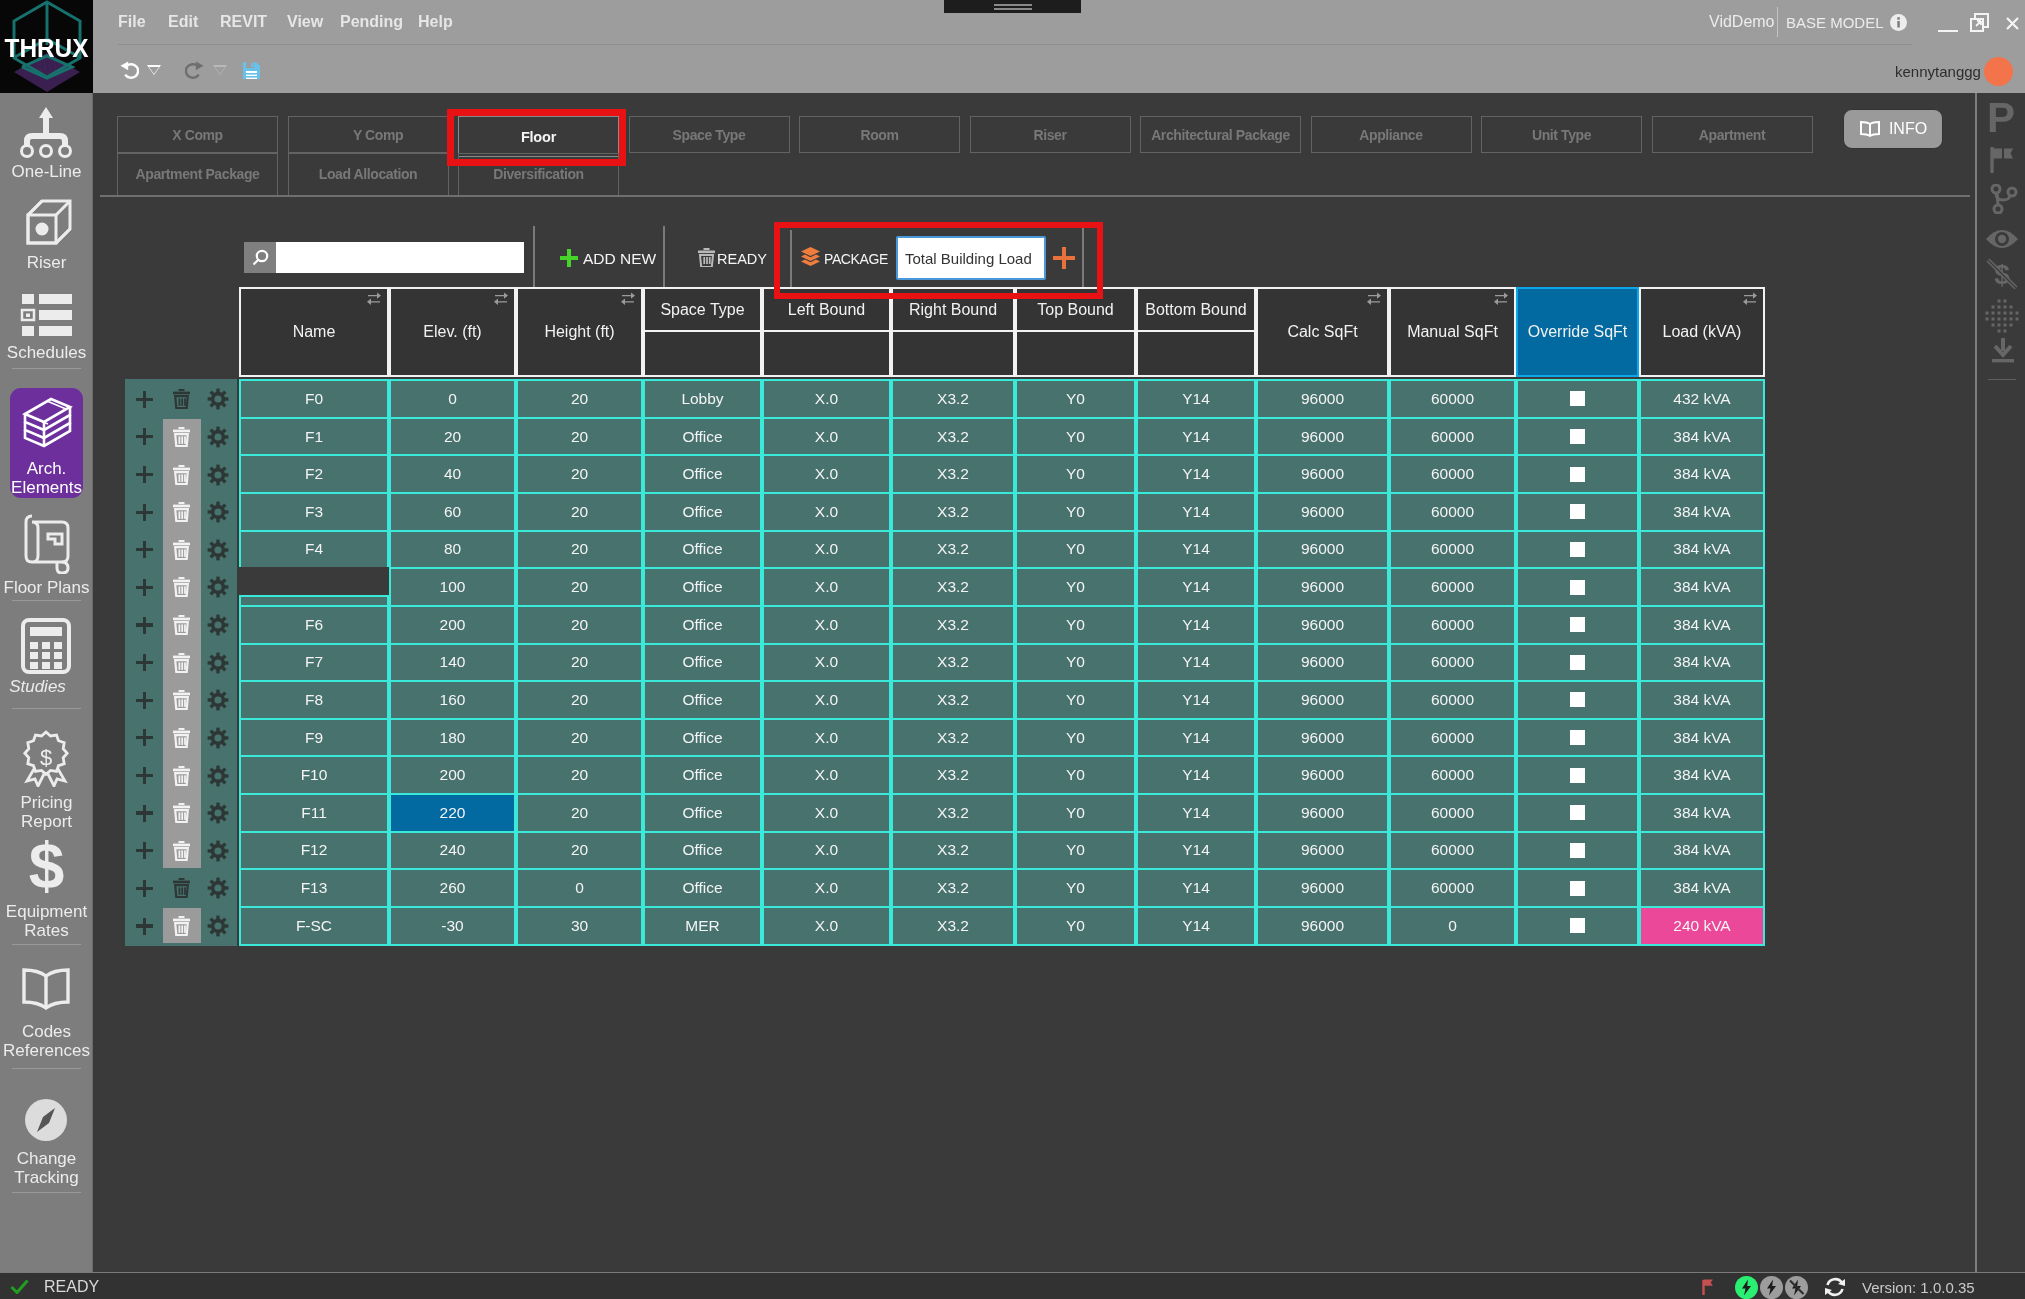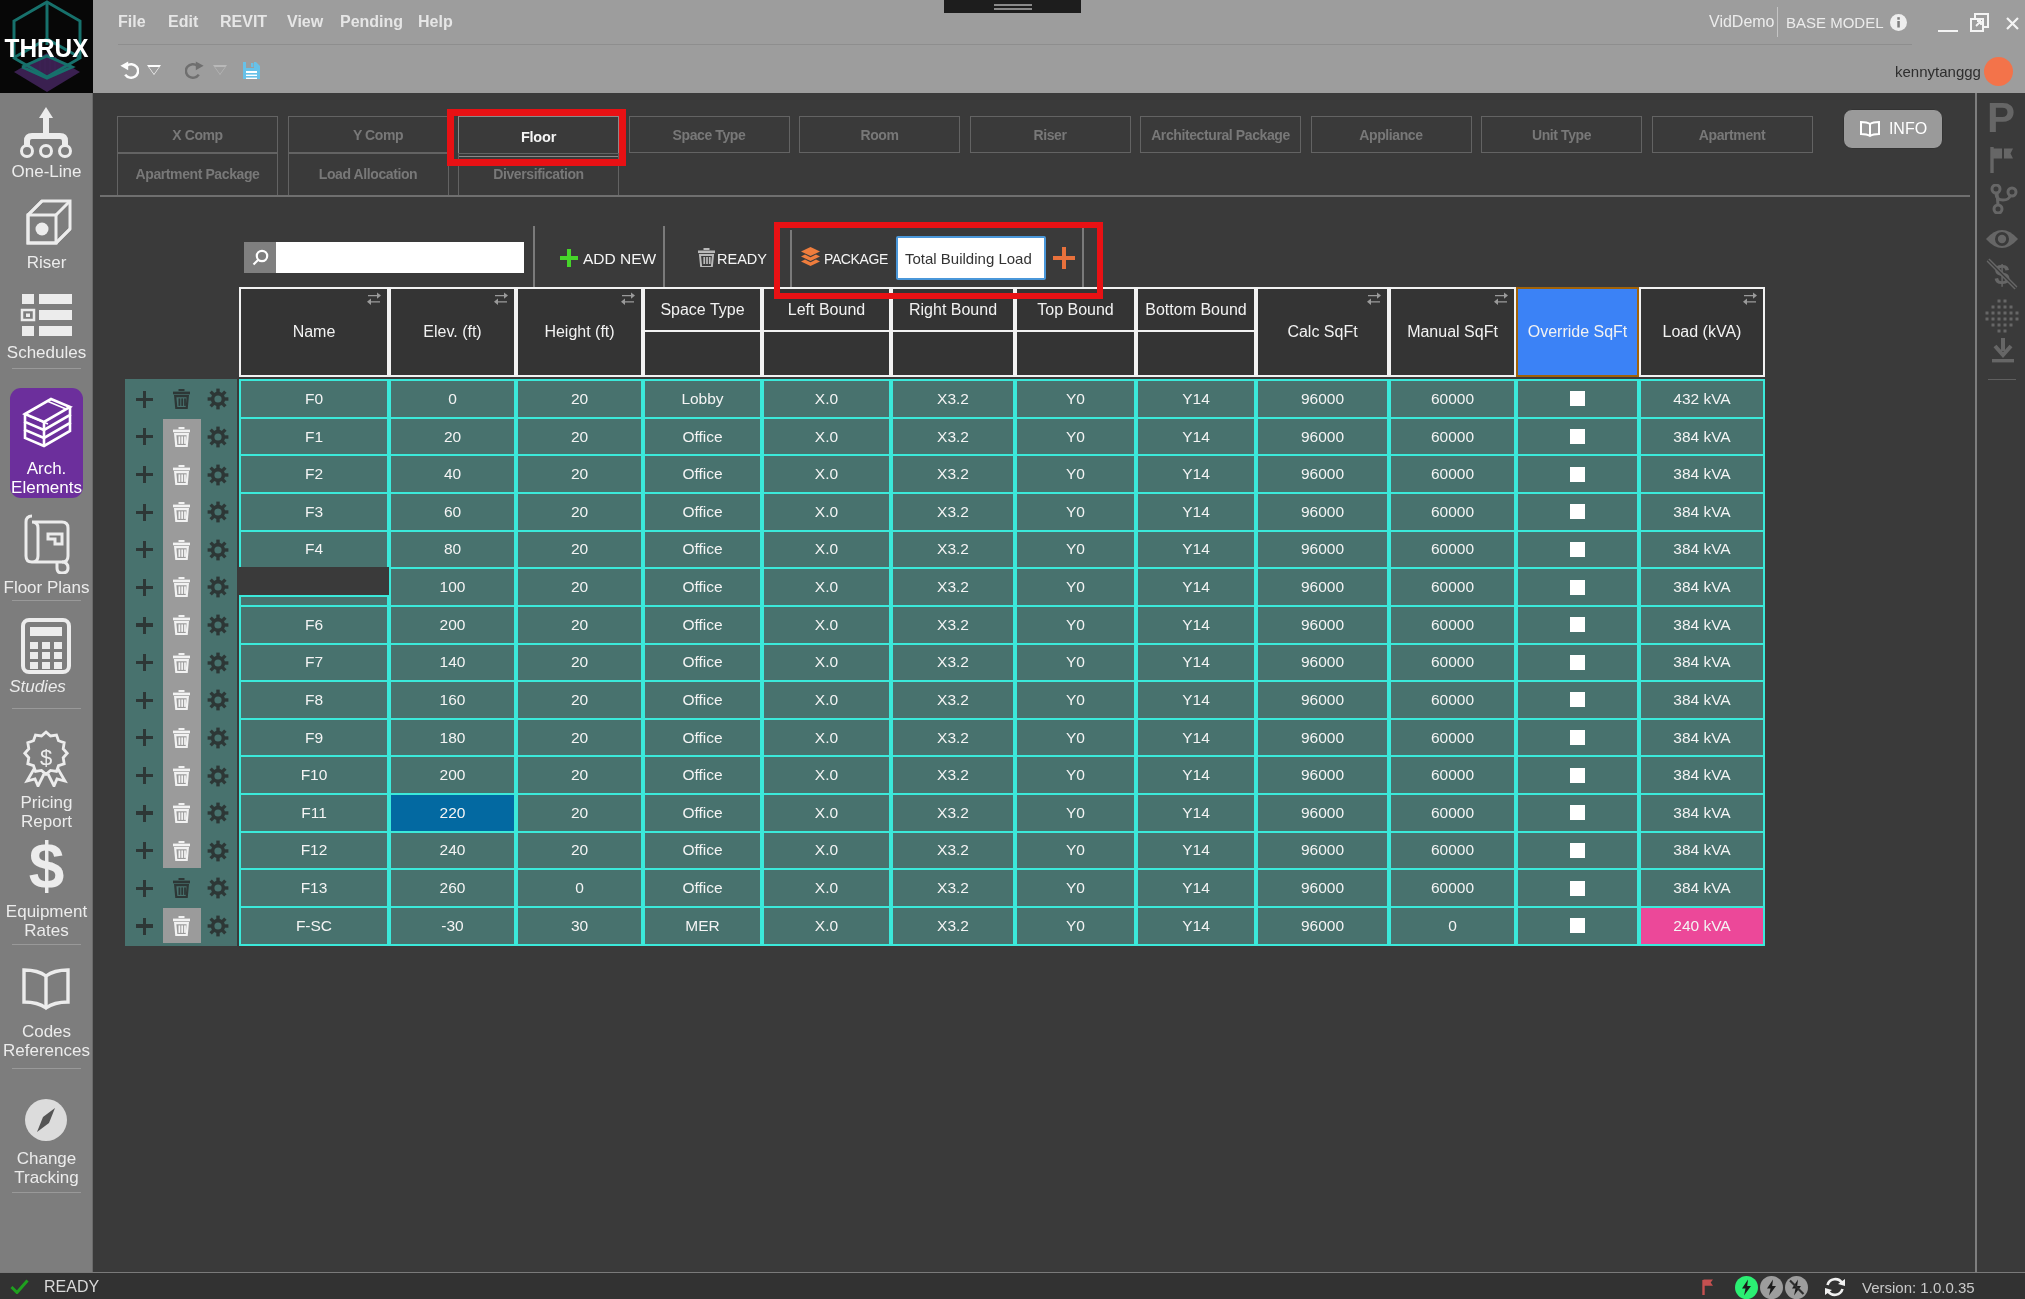--- a/index.html
+++ b/index.html
@@ -367,21 +367,21 @@
   </div>
 <div style="position:absolute;left:1389px;top:287px;width:127px;height:90px;border:2px solid #f2f2f2;background:#343434;">
     <span style="position:absolute;left:0;right:0;top:0;bottom:0;display:flex;align-items:center;justify-content:center;color:#f2f2f2;font-size:16px;">Manual SqFt</span>
     <div style="position:absolute;left:103px;top:3px;width:14px;height:14px;"><svg width="14" height="14" viewBox="0 0 14 14">
         <g fill="#9a9a9a">
           <path d="M1 4.2 h9 v-2.6 L14 4.8 l-4 3.2 v-2.6 h-9 Z" transform="translate(0,-1.2)"></path>
           <path d="M13 11 h-9 v-2.6 L0 11.6 l4 3.2 v-2.6 h9 Z" transform="translate(0,-1.8)"></path>
         </g>
       </svg></div>
   </div>
-<div style="position:absolute;left:1516px;top:287px;width:123px;height:90px;border:2px solid #a16207;background:#3b82f6;">
+<div style="position:absolute;left:1516px;top:287px;width:123px;height:90px;border:2px solid #0ea5e9;background:#0369a1;">
     <span style="position:absolute;left:0;right:0;top:0;bottom:0;display:flex;align-items:center;justify-content:center;color:#f2f2f2;font-size:16px;">Override SqFt</span>
   </div>
 <div style="position:absolute;left:1639px;top:287px;width:126px;height:90px;border:2px solid #f2f2f2;background:#343434;">
     <span style="position:absolute;left:0;right:0;top:0;bottom:0;display:flex;align-items:center;justify-content:center;color:#f2f2f2;font-size:16px;">Load (kVA)</span>
     <div style="position:absolute;left:102px;top:3px;width:14px;height:14px;"><svg width="14" height="14" viewBox="0 0 14 14">
         <g fill="#9a9a9a">
           <path d="M1 4.2 h9 v-2.6 L14 4.8 l-4 3.2 v-2.6 h-9 Z" transform="translate(0,-1.2)"></path>
           <path d="M13 11 h-9 v-2.6 L0 11.6 l4 3.2 v-2.6 h9 Z" transform="translate(0,-1.8)"></path>
         </g>
       </svg></div>

